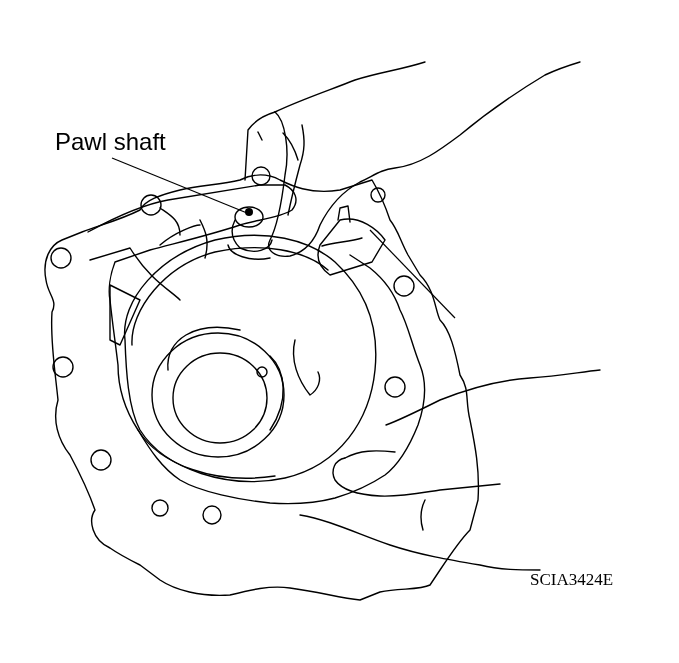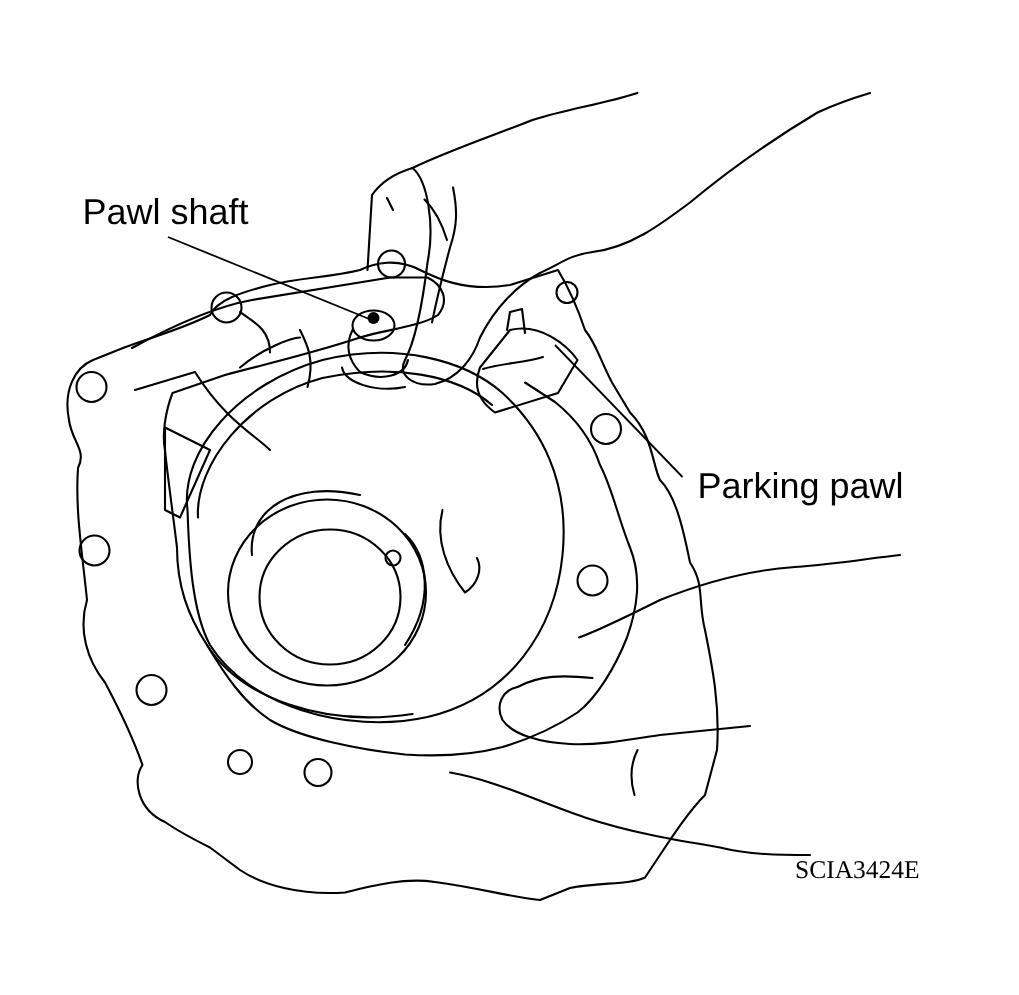--- a/index.html
+++ b/index.html
@@ -106,15 +106,14 @@
     <path class="ln" d="M345,458 C335,460 330,470 335,480 C342,490 360,495 380,496 C400,497 420,493 440,490 C460,488 480,486 500,484"></path>
     <path class="ln" d="M345,458 C360,450 375,450 395,452"></path>
     <path class="ln" d="M425,500 C420,510 420,520 423,530"></path>
     <path class="ln" d="M300,515 C330,520 360,535 390,545 C420,555 450,560 480,565 C500,570 520,570 540,570"></path>
 
     <line class="ld" x1="112" y1="158" x2="247" y2="213"></line>
     <line class="ld" x1="370" y1="230" x2="455" y2="318"></line>
   </svg>
 
   <div class="label label-pawl-shaft">Pawl shaft</div>
-  <div class="label label-parking-pawl">Parking pawl</div>
   <div class="label label-code">SCIA3424E</div>
 </div>
 
 </body></html>

